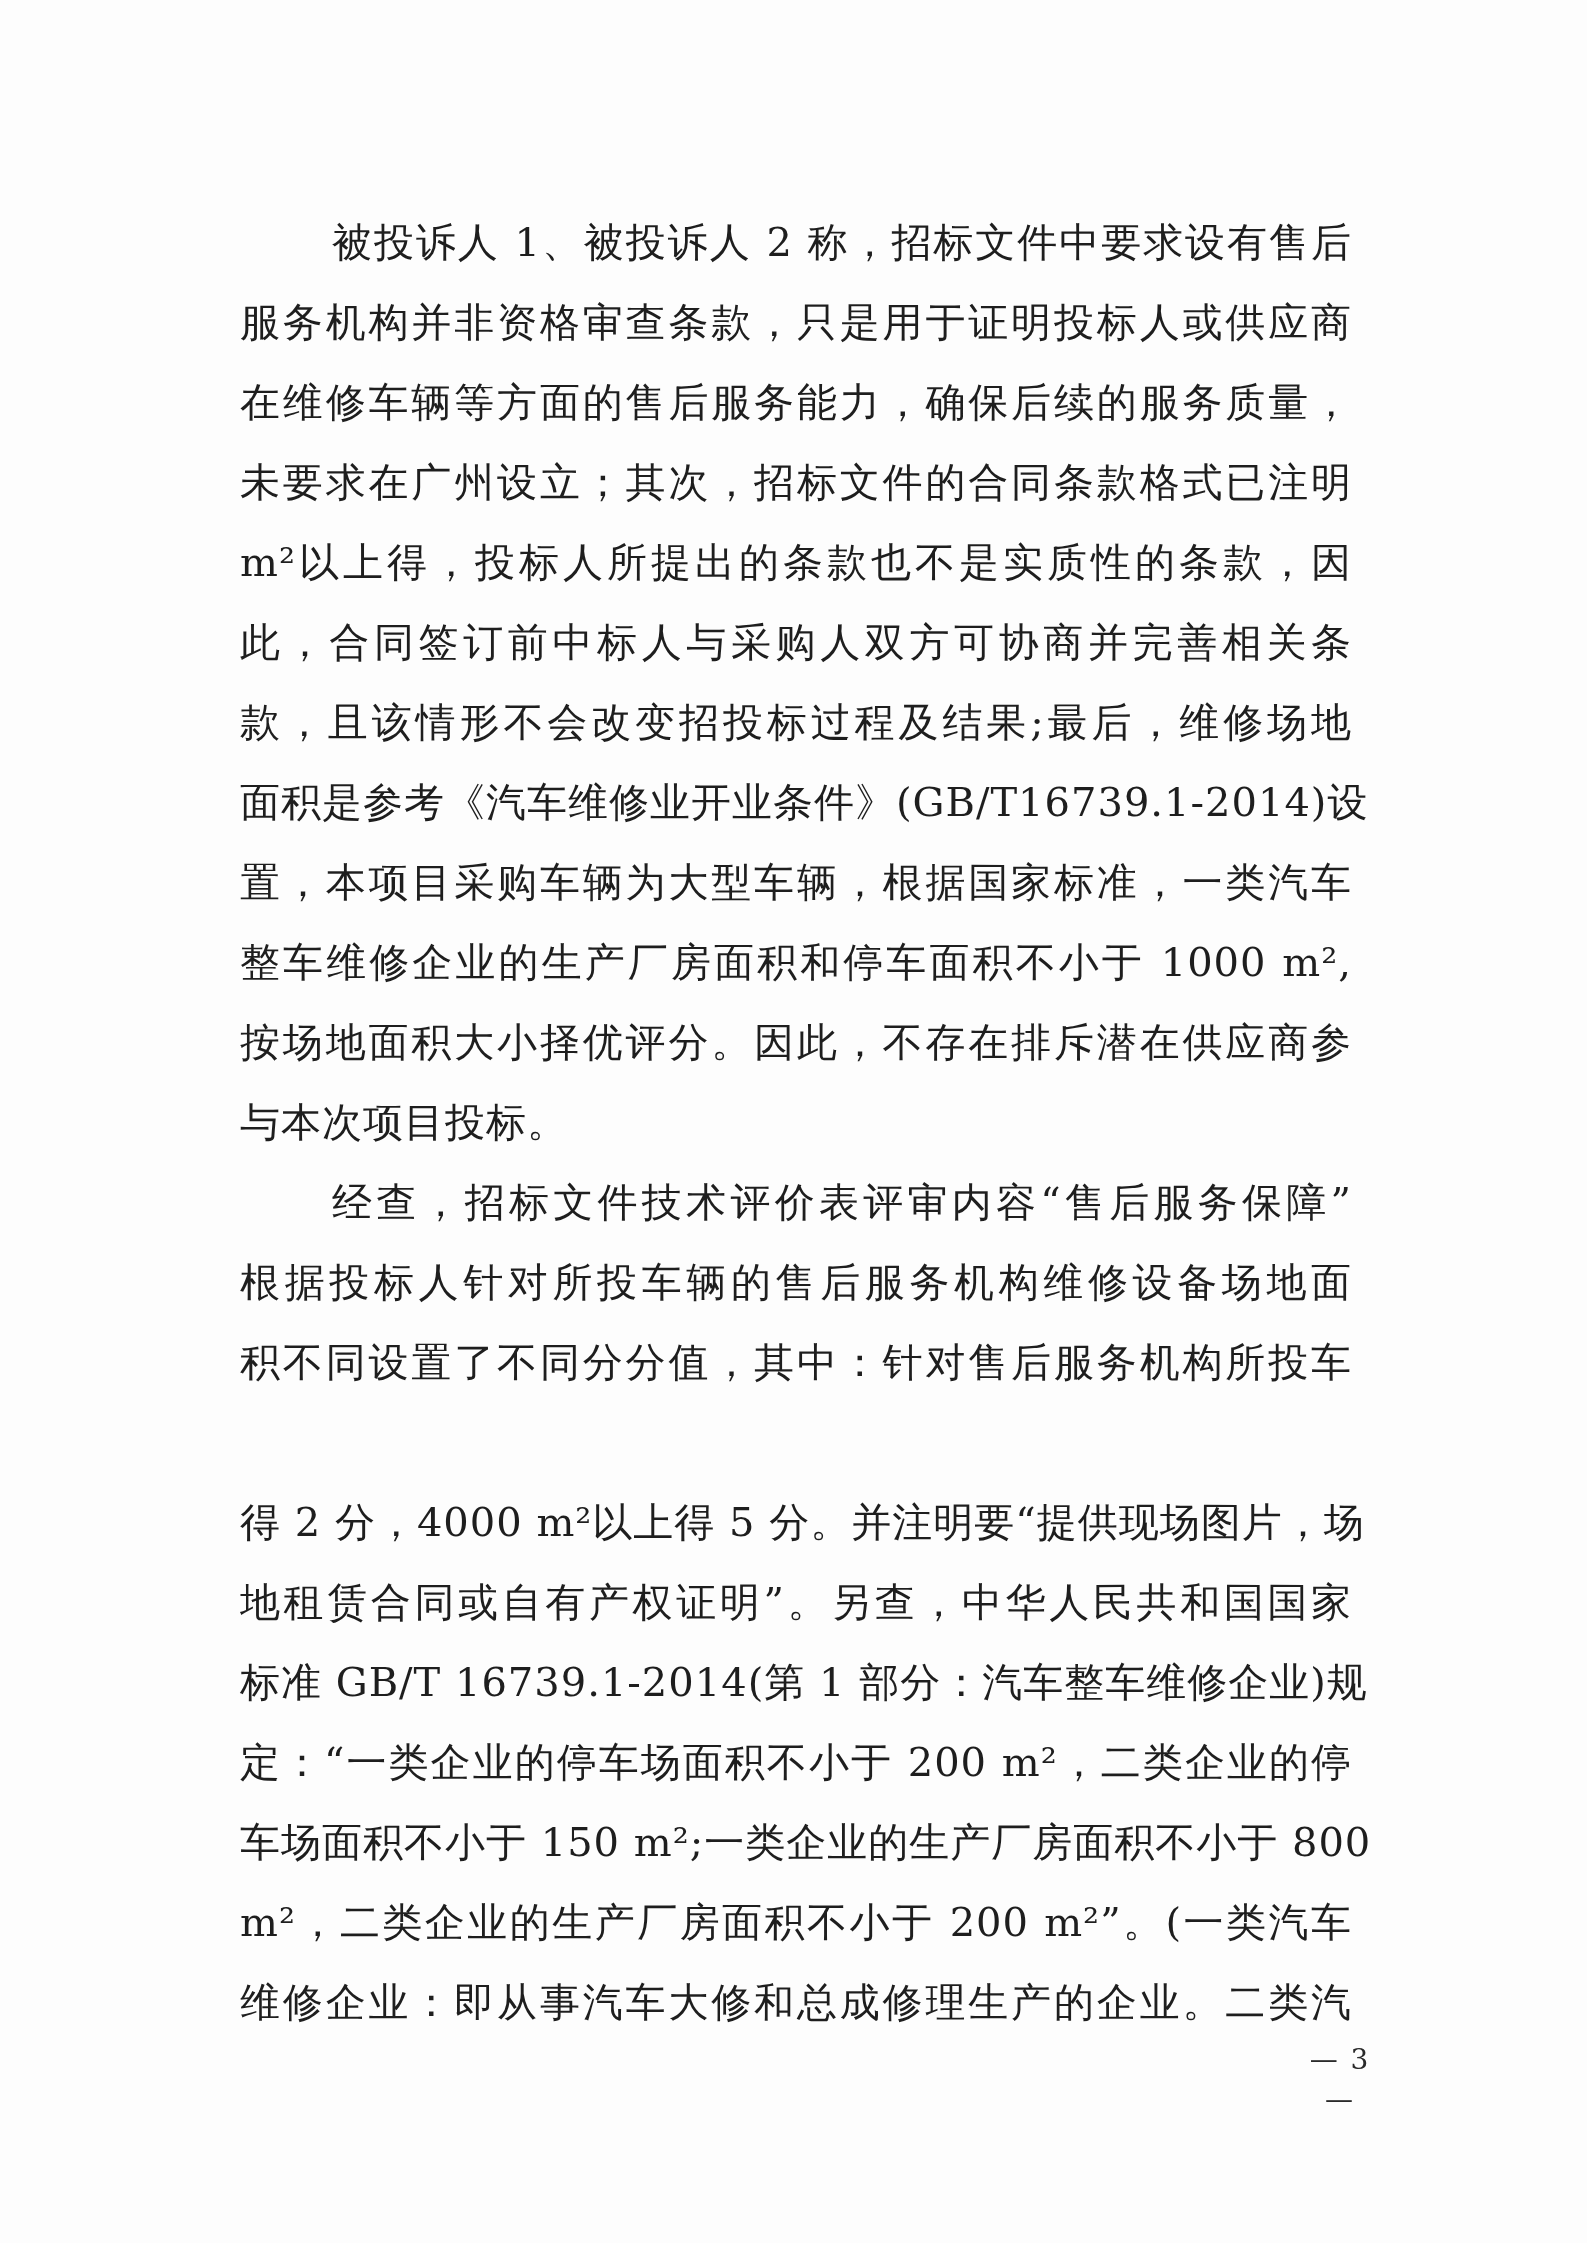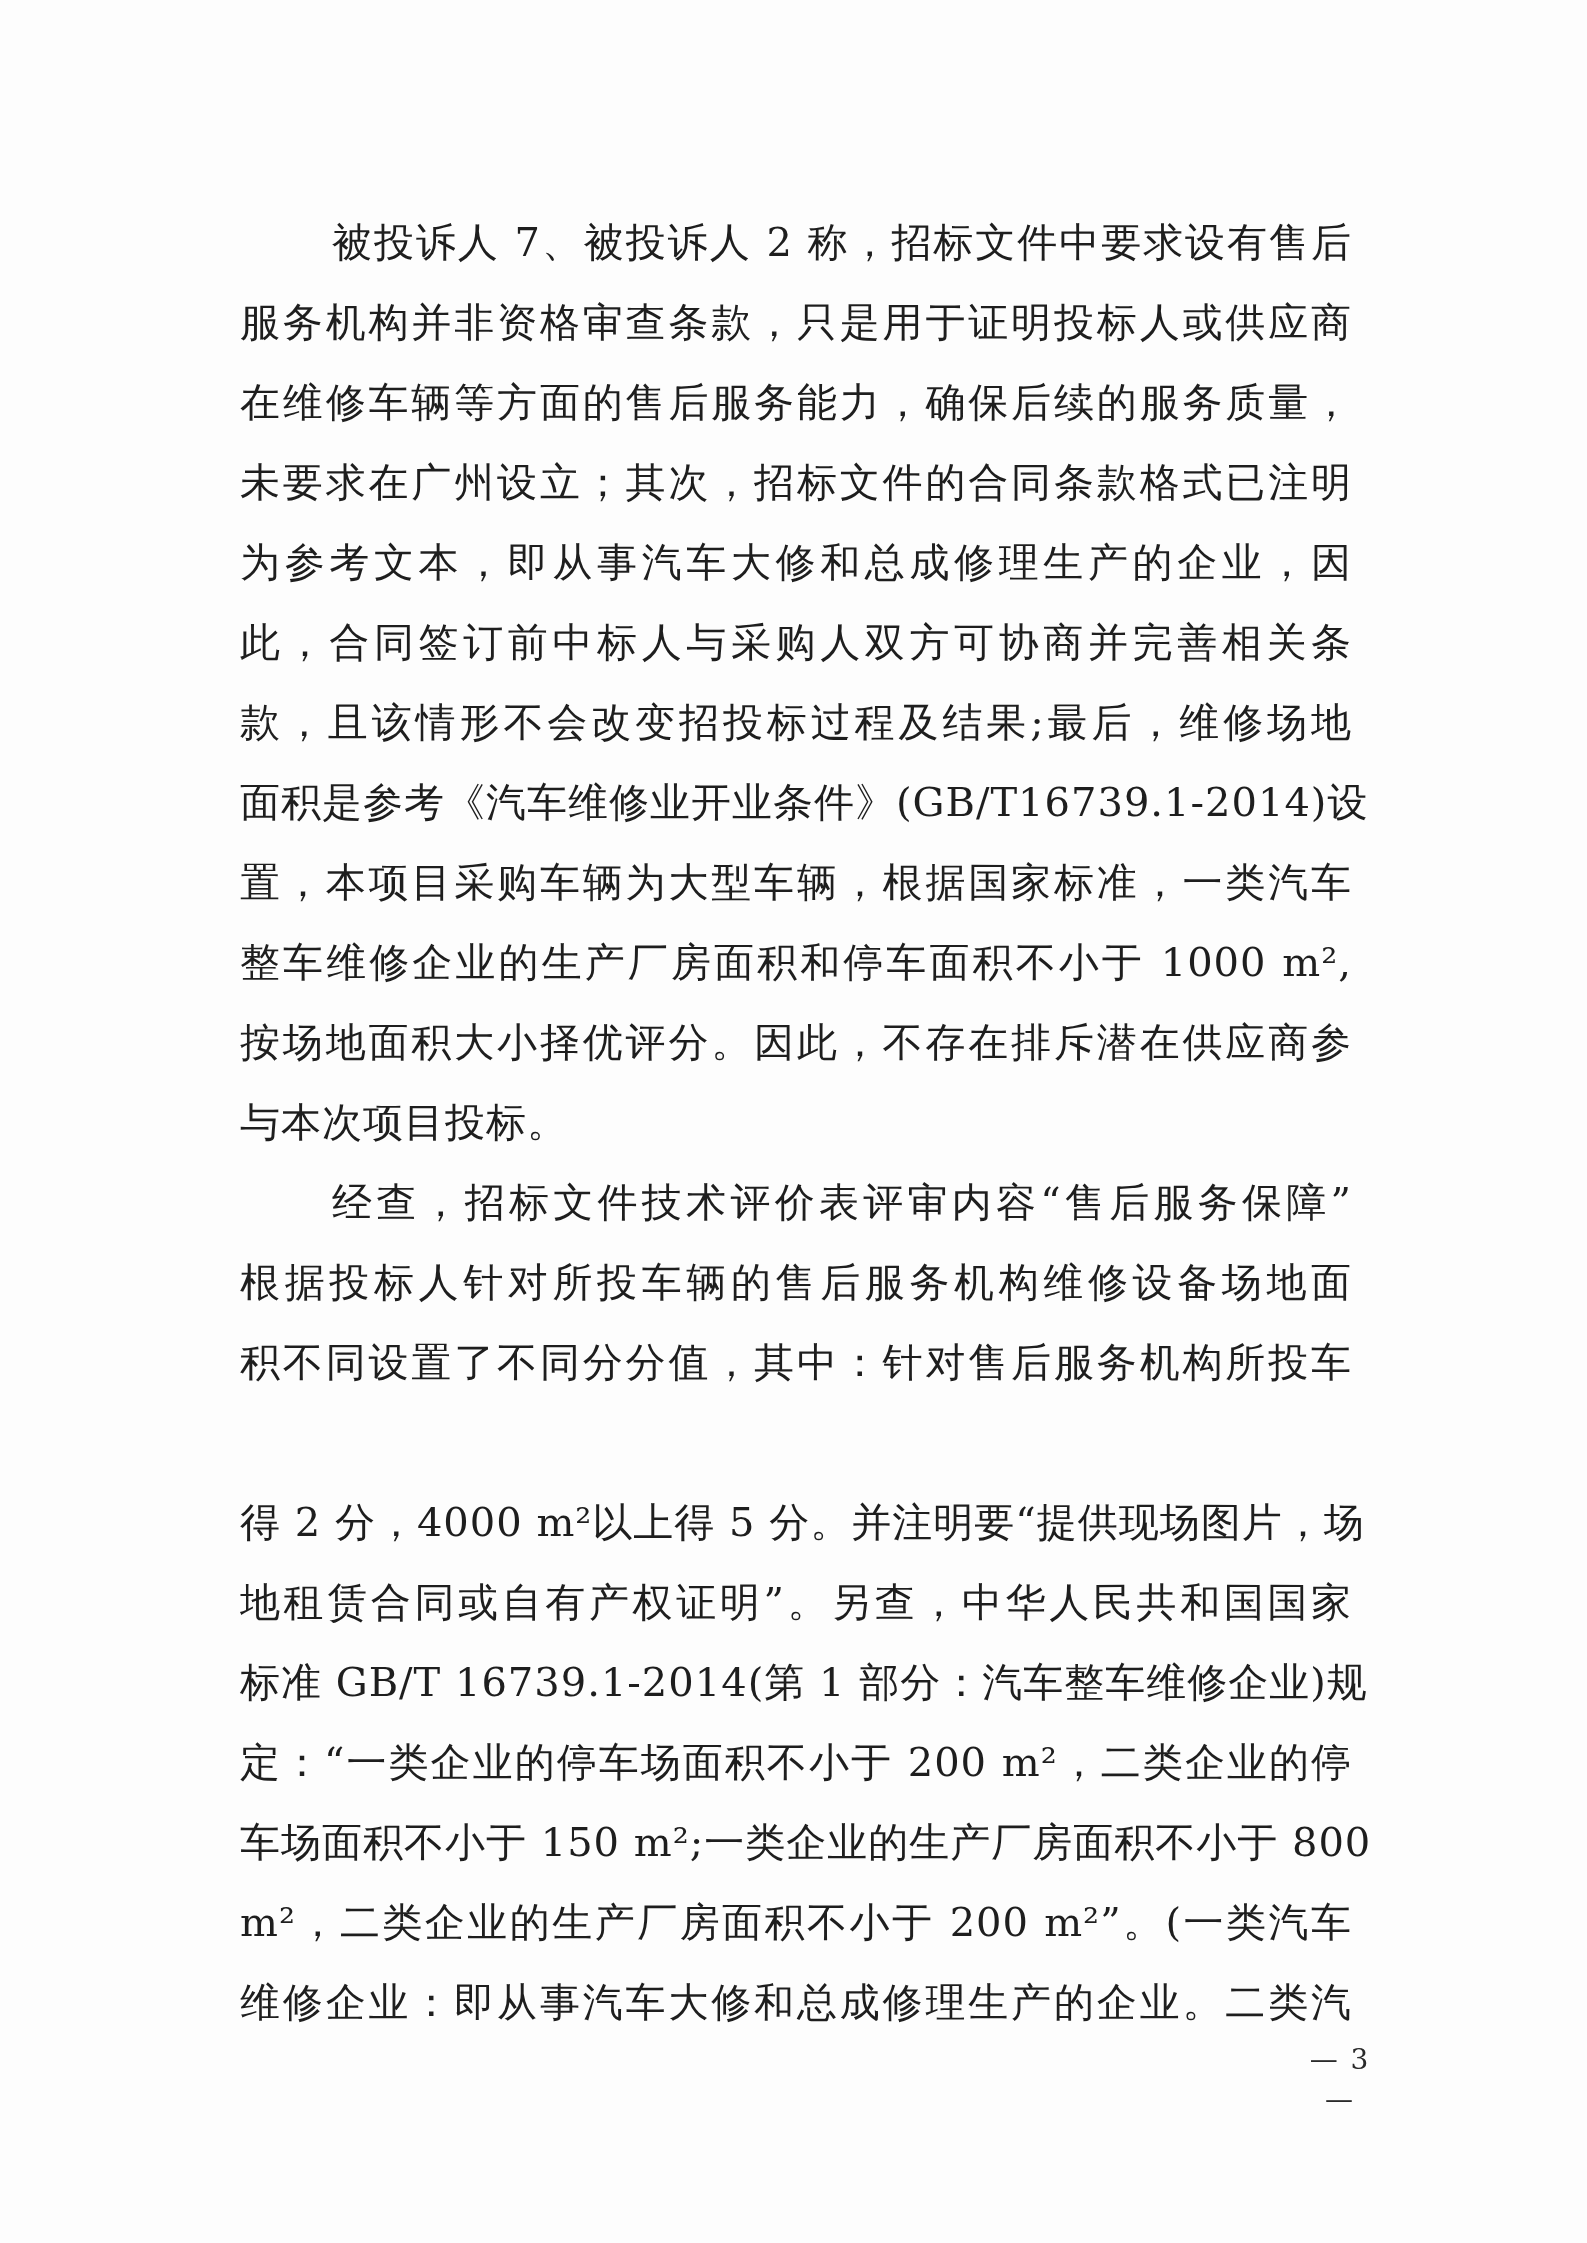--- a/index.html
+++ b/index.html
@@ -53,25 +53,25 @@
       text-align: center;
       color: #2a2a2a;
       letter-spacing: 2px;
     }
   </style>
 </head>
 <body>
 
 <div class="page">
 
-  <div class="line indent" style="top:212px">被投诉人 7、被投诉人 2 称，招标文件中要求设有售后</div>
+  <div class="line indent" style="top:212px">被投诉人 1、被投诉人 2 称，招标文件中要求设有售后</div>
   <div class="line" style="top:292px">服务机构并非资格审查条款，只是用于证明投标人或供应商</div>
   <div class="line" style="top:372px">在维修车辆等方面的售后服务能力，确保后续的服务质量，</div>
   <div class="line" style="top:452px">未要求在广州设立；其次，招标文件的合同条款格式已注明</div>
-  <div class="line" style="top:532px">为参考文本，即从事汽车大修和总成修理生产的企业，因</div>
+  <div class="line" style="top:532px">m²以上得，投标人所提出的条款也不是实质性的条款，因</div>
   <div class="line" style="top:612px">此，合同签订前中标人与采购人双方可协商并完善相关条</div>
   <div class="line" style="top:692px">款，且该情形不会改变招投标过程及结果;最后，维修场地</div>
   <div class="line" style="top:772px">面积是参考《汽车维修业开业条件》(GB/T16739.1-2014)设</div>
   <div class="line" style="top:852px">置，本项目采购车辆为大型车辆，根据国家标准，一类汽车</div>
   <div class="line" style="top:932px">整车维修企业的生产厂房面积和停车面积不小于 1000 m²,</div>
   <div class="line" style="top:1012px">按场地面积大小择优评分。因此，不存在排斥潜在供应商参</div>
   <div class="line indent" style="top:1172px">经查，招标文件技术评价表评审内容“售后服务保障”</div>
 
   <div class="line last" style="top:1092px">与本次项目投标。</div>
   <div class="line" style="top:1332px">积不同设置了不同分分值，其中：针对售后服务机构所投车</div>

